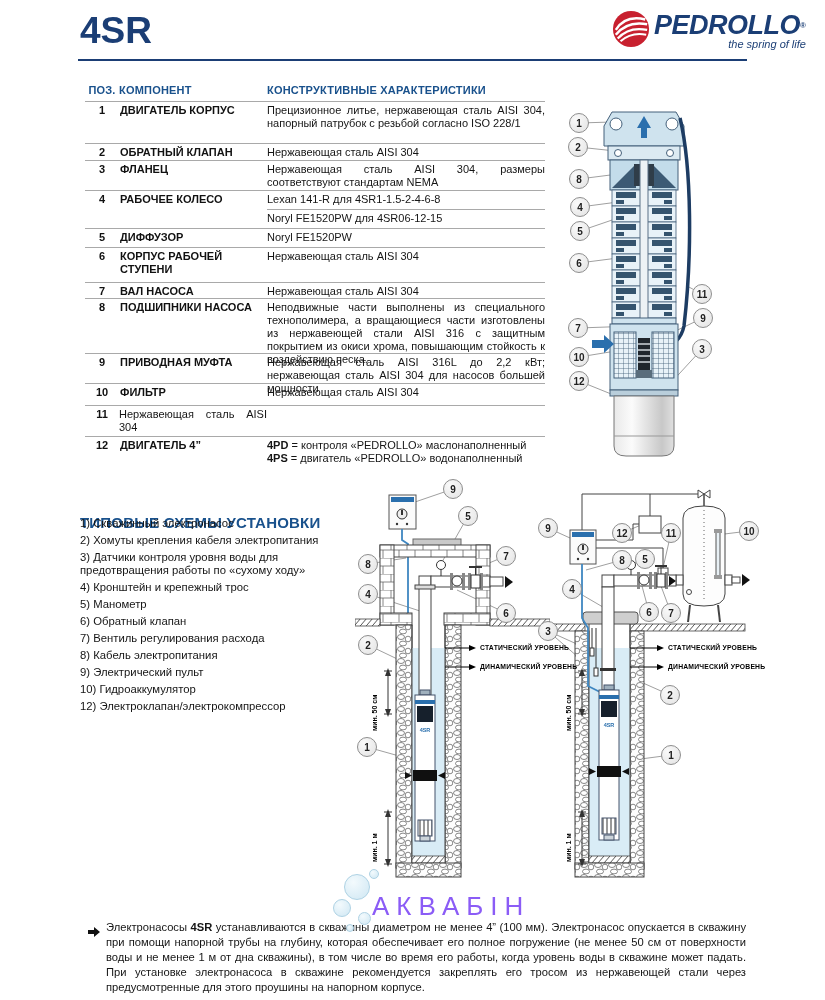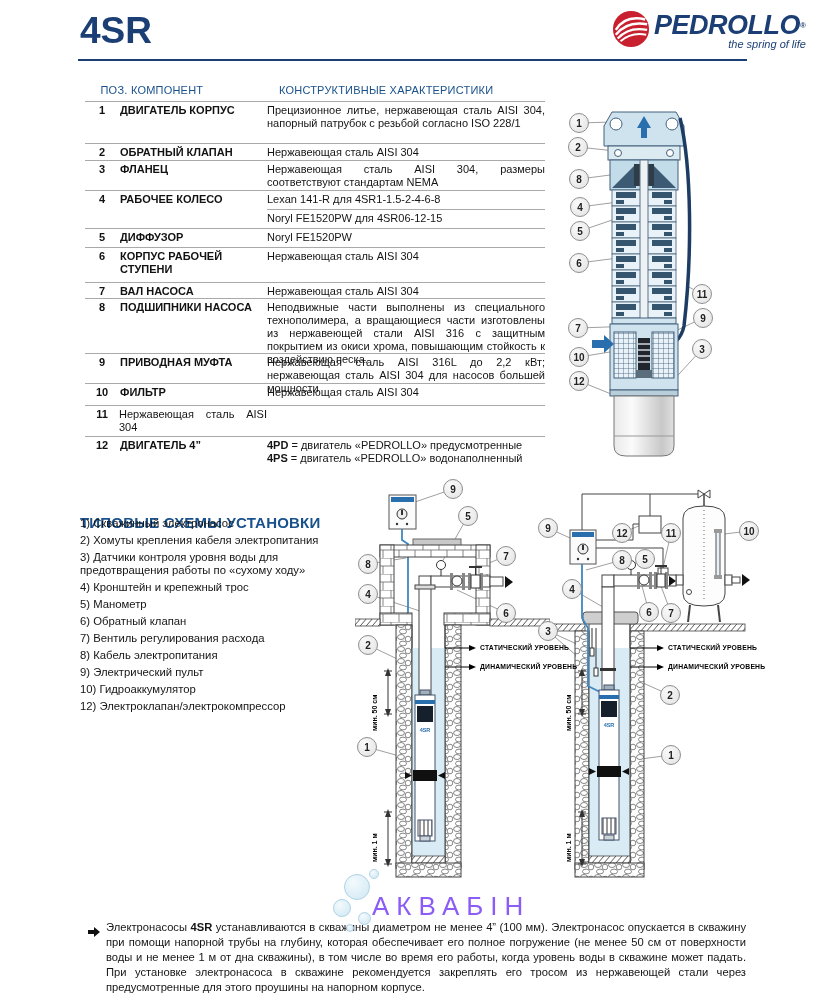--- a/index.html
+++ b/index.html
@@ -10,21 +10,21 @@
   
   .title{left:80px;top:10px;font-size:37px;font-weight:800;color:#1b3e75;letter-spacing:0px;}
   .logo{left:612px;top:10px;width:158px;height:48px;}
   .logo-row{display:flex;align-items:flex-start;}
   .brand{font-size:27px;font-weight:900;font-style:italic;color:#1b3e75;letter-spacing:-0.5px;line-height:30px;}
   .reg{font-size:8px;font-weight:700;color:#1b3e75;vertical-align:super;}
   .tagline{display:block;text-align:right;font-style:italic;font-size:11px;color:#1b3e75;margin-top:-2px;}
   .rule{left:78px;top:59px;width:669px;height:2px;background:#1b3e75;}
 
   
-  .colhead{font-size:11px;font-weight:400;color:#19518c;letter-spacing:.2px;margin-left:12px;}
+  .colhead{font-size:11px;font-weight:700;color:#19518c;letter-spacing:.2px;}
   .tbl{left:85px;top:101px;width:460px;}
   .trow{display:grid;grid-template-columns:34px 148px 1fr;border-top:1px solid #a9a9a9;box-sizing:border-box;}
   .trow:first-child{border-top:1px solid #a9a9a9;}
   .c-pos{font-size:11px;font-weight:700;text-align:center;padding-top:2px;}
   .c-comp{font-size:11px;font-weight:700;line-height:13px;padding:2px 8px 0 1px;}
   .c-char{font-size:11px;line-height:13px;padding:2px 0 0 0;text-align:justify;color:#151515;}
   .h42{height:42px}.h17{height:17px}.h30{height:30px}.h38{height:38px}.h19{height:19px}
   .h35{height:35px}.h16{height:16px}.h55{height:55px}.h22{height:22px}.h31{height:31px}
   .subline{height:19px;box-sizing:border-box;padding-top:2px;}
   .subline.first{border-bottom:1px solid #a9a9a9;}
@@ -141,21 +141,21 @@
       <div class="c-char">Нержавеющая сталь AISI 304</div>
     </div>
     <div class="trow h31">
       <div class="c-pos">11</div>
       <div class="c-char">Нержавеющая сталь AISI 304</div>
     </div>
     <div class="trow h30">
       <div class="c-pos">12</div>
       <div class="c-comp">ДВИГАТЕЛЬ 4”</div>
       <div class="c-char">
-        <div><span class="term">4PD</span><span> = двигатель «PEDROLLO» предусмотренные</span></div>
+        <div><span class="term">4PD</span><span> = контроля «PEDROLLO» маслонаполненный</span></div>
         <div><span class="term">4PS</span><span> = двигатель «PEDROLLO» водонаполненный</span></div>
       </div>
     </div>
   </div>
 
   <div class="abs diag" style="left:548px;top:98px;width:200px;height:362px;">
     <svg width="200" height="362" viewBox="0 0 200 362">
       <defs>
         <pattern id="pd-mesh" width="5" height="5" patternUnits="userSpaceOnUse">
           <rect width="5" height="5" fill="#e8f2f8"></rect>

